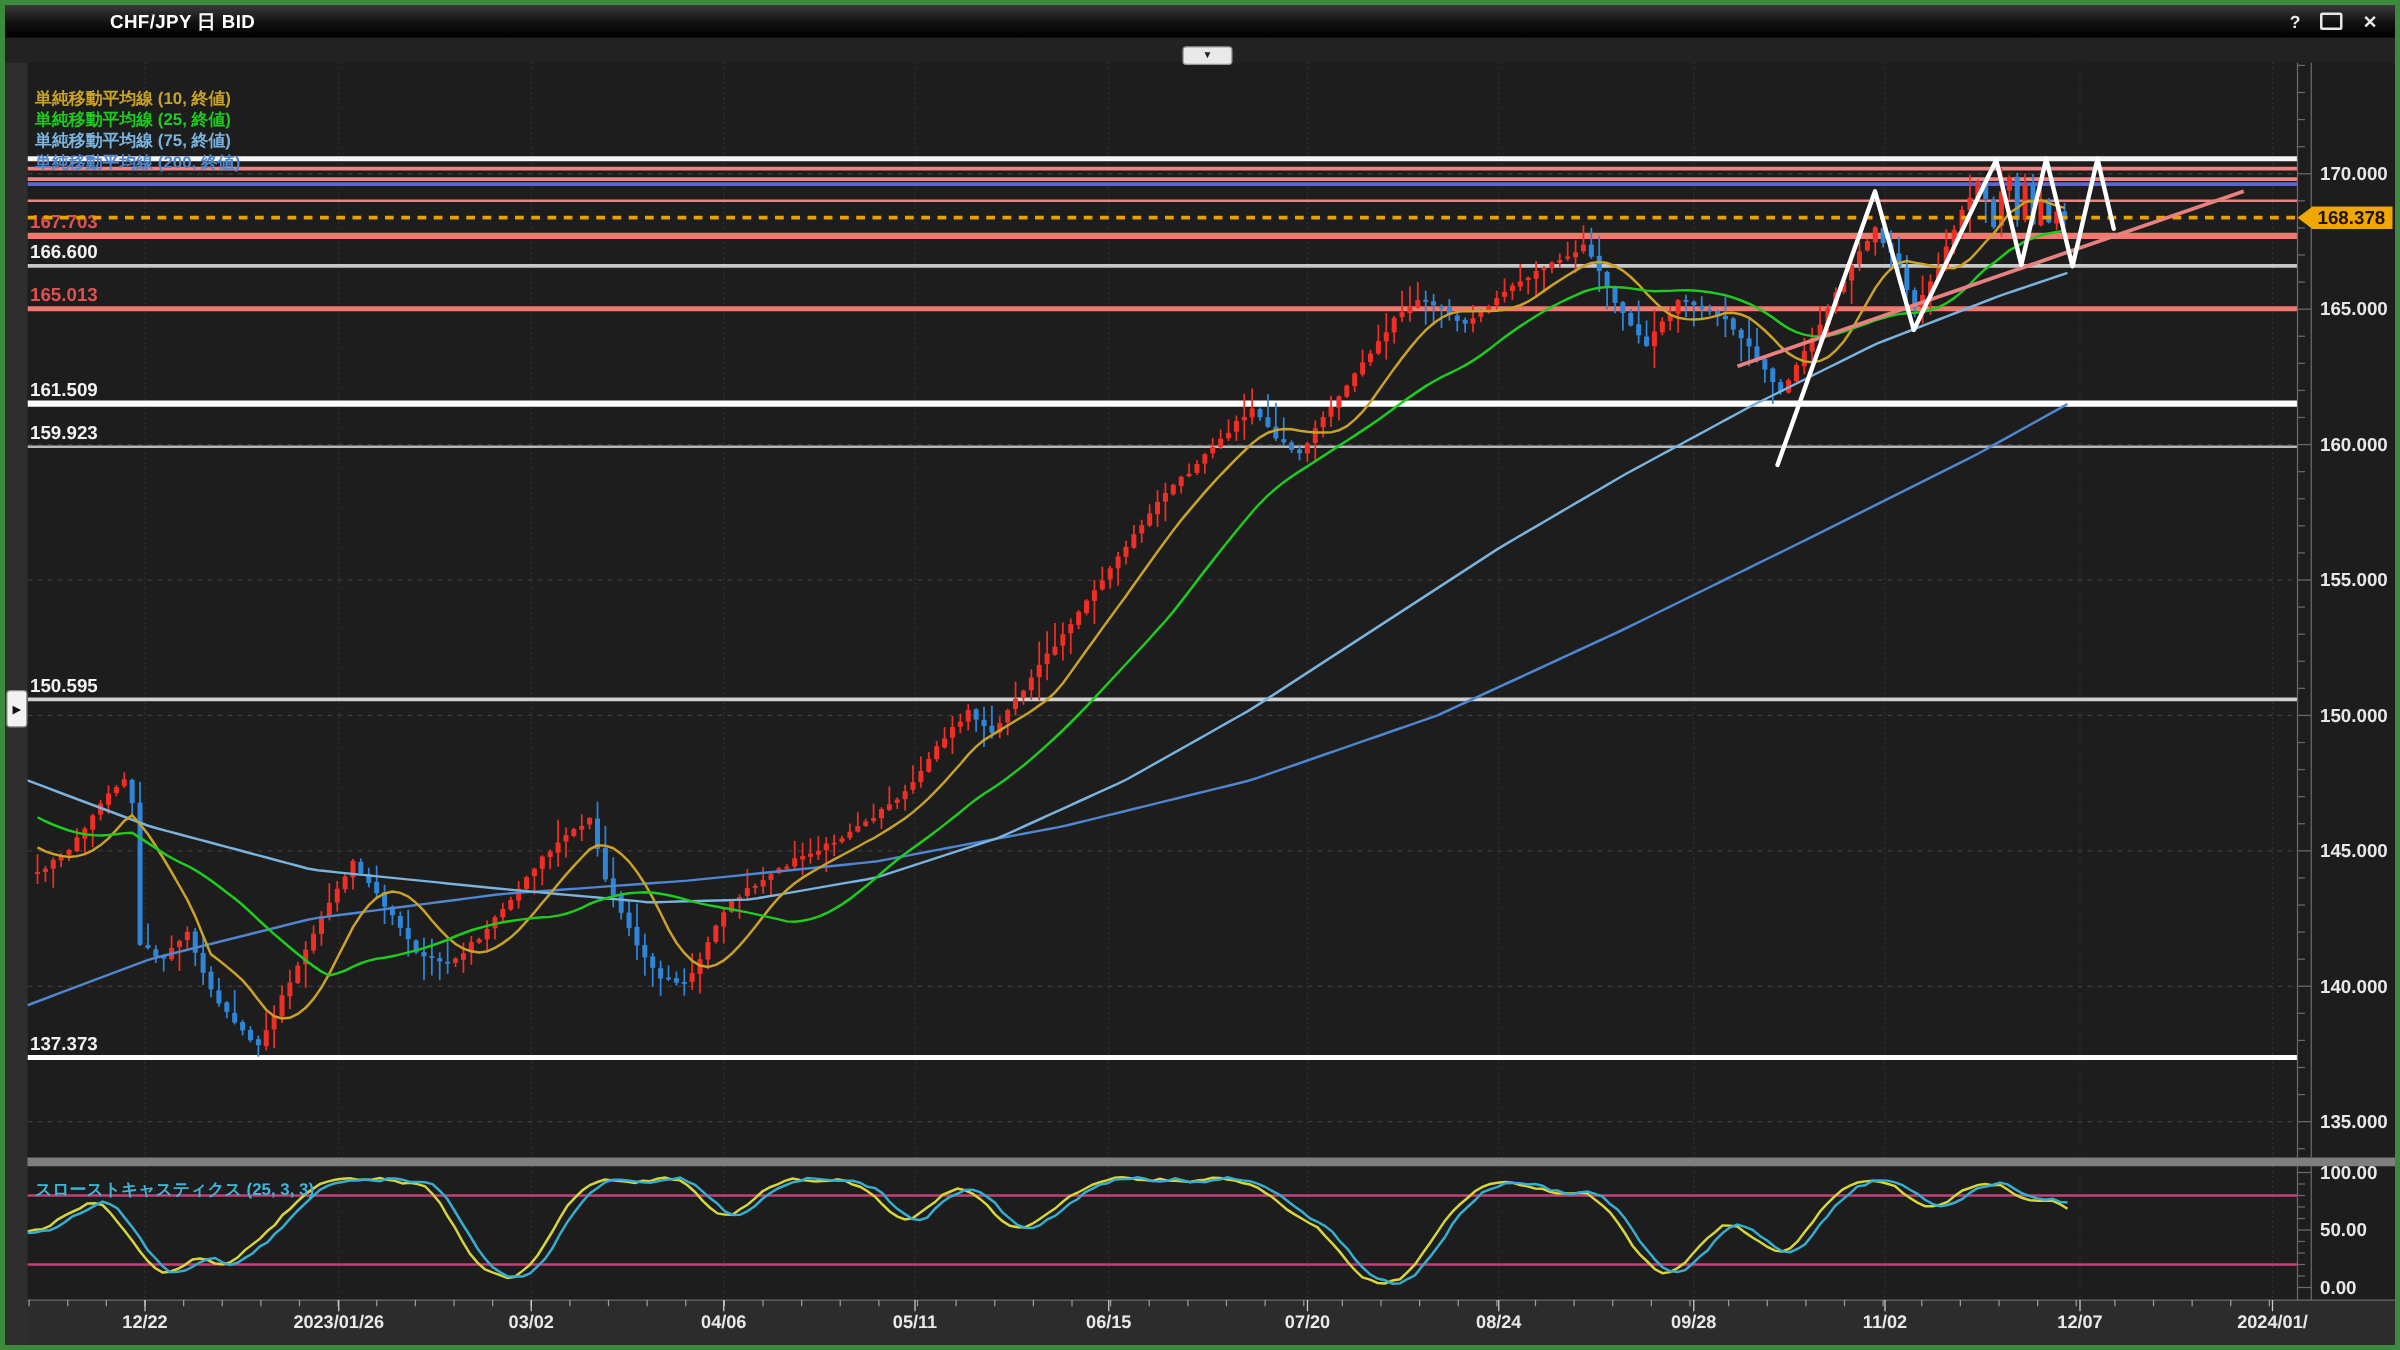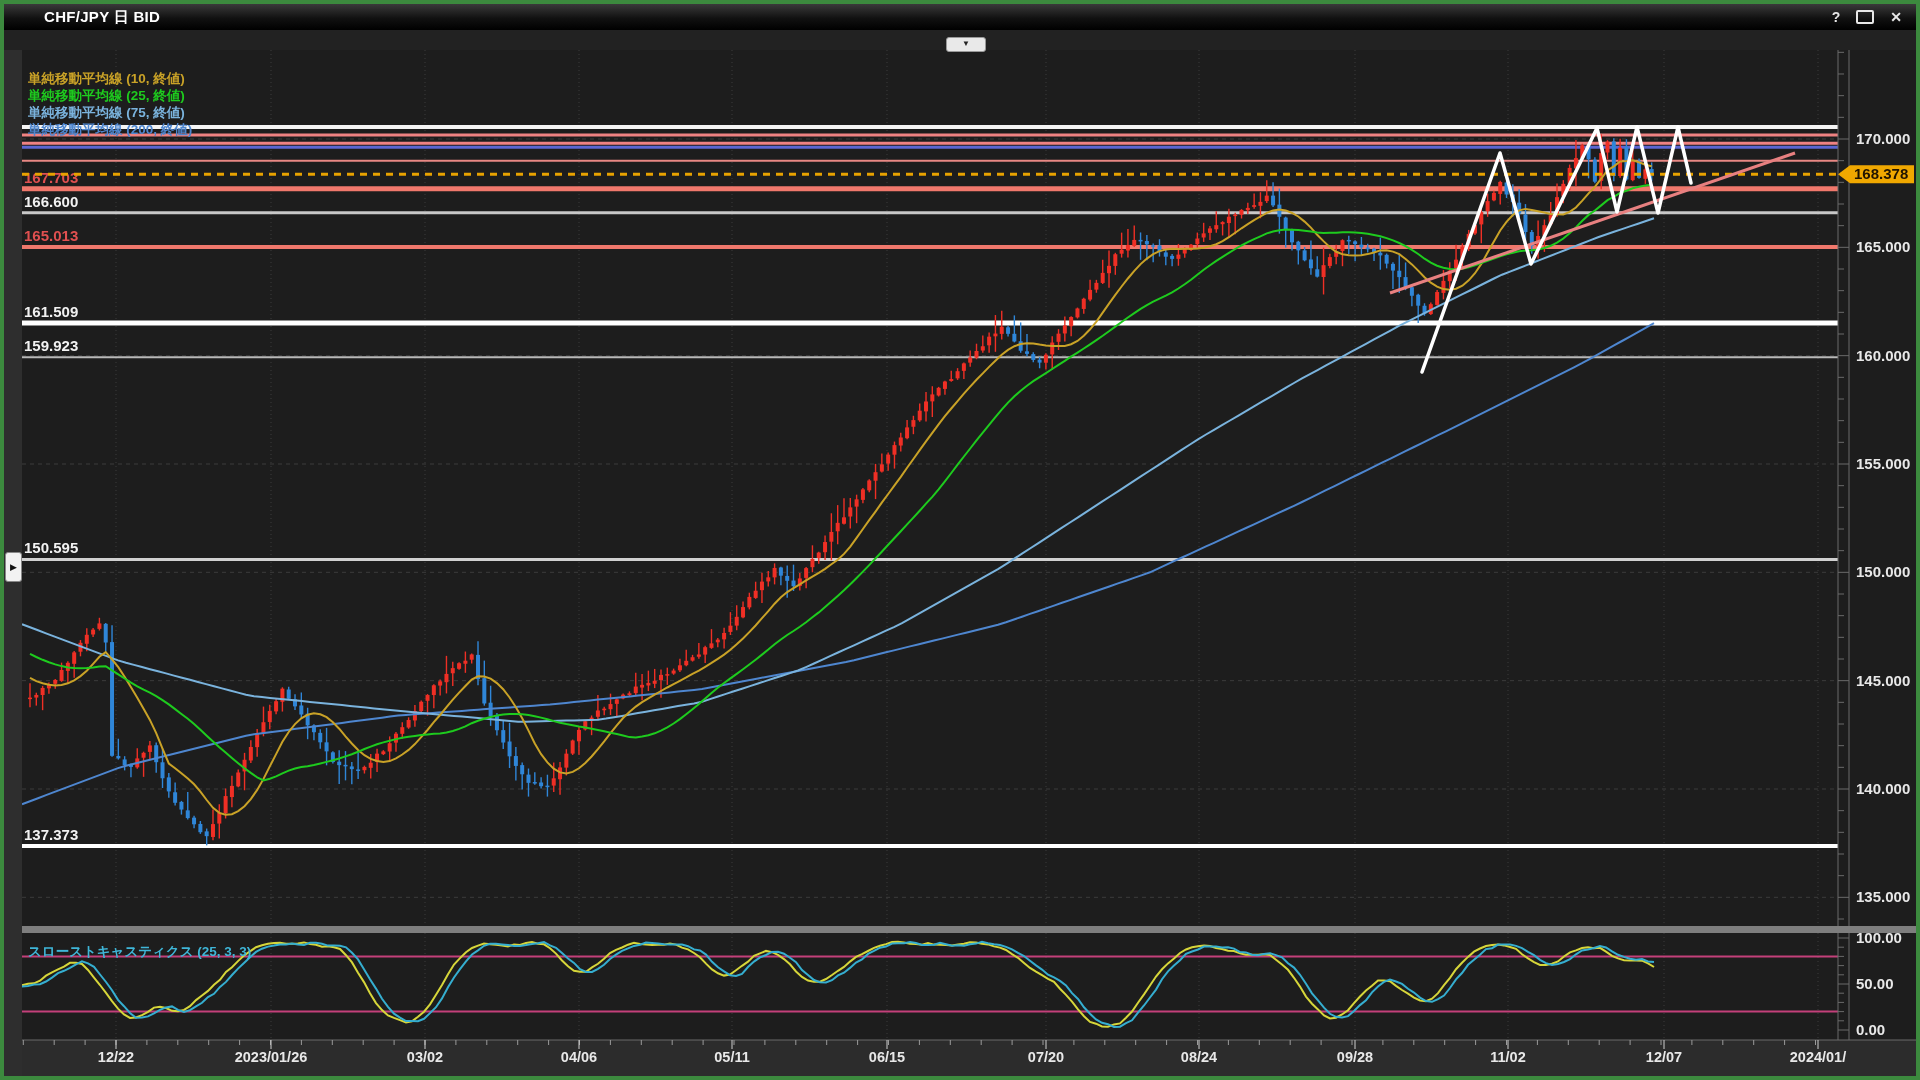--- a/index.html
+++ b/index.html
@@ -1,20 +1,20 @@
 <!DOCTYPE html>
 <html><head>
 <meta charset="utf-8">
 <style>
   html,body{margin:0;padding:0;background:#000;}
   .window{position:relative;width:1920px;height:1080px;background:#1d1d1d;overflow:hidden;
           font-family:"Liberation Sans",sans-serif;}
   .green-border{position:absolute;inset:0;border:4px solid #3c8a3e;pointer-events:none;z-index:50;}
   .titlebar{position:absolute;left:4px;top:4px;right:4px;height:26px;
-            background:linear-gradient(#3a3a3a,#111 55%,#000);display:flex;align-items:center;z-index:10;}
+            background:linear-gradient(#3a3a3a,#111 55%,#000);display:flex;align-items:center;z-index:10;padding-left:44px;}
   .title{color:#fff;font-size:15px;font-weight:bold;margin-left:40px;letter-spacing:.3px;}
   .win-controls{margin-left:auto;display:flex;align-items:center;gap:16px;margin-right:14px;}
   .win-btn{color:#e8e8e8;font-size:14px;font-weight:bold;cursor:pointer;line-height:14px;}
   .max-btn{width:14px;height:10px;border:2px solid #e8e8e8;border-radius:2px;}
   .top-strip{position:absolute;left:4px;top:30px;right:4px;height:20px;background:#222;z-index:5;}
   .collapse-btn{position:absolute;left:946px;top:37px;width:38px;height:13px;background:#e9e9e9;
                 border:1px solid #999;border-radius:3px;color:#222;font-size:8px;text-align:center;
                 line-height:12px;cursor:pointer;z-index:6;}
   .left-rail{position:absolute;left:4px;top:50px;width:18px;bottom:4px;background:#2e2e2e;z-index:4;}
   .expander-btn{position:absolute;left:5px;top:552px;width:15px;height:28px;background:#f2f2f2;

